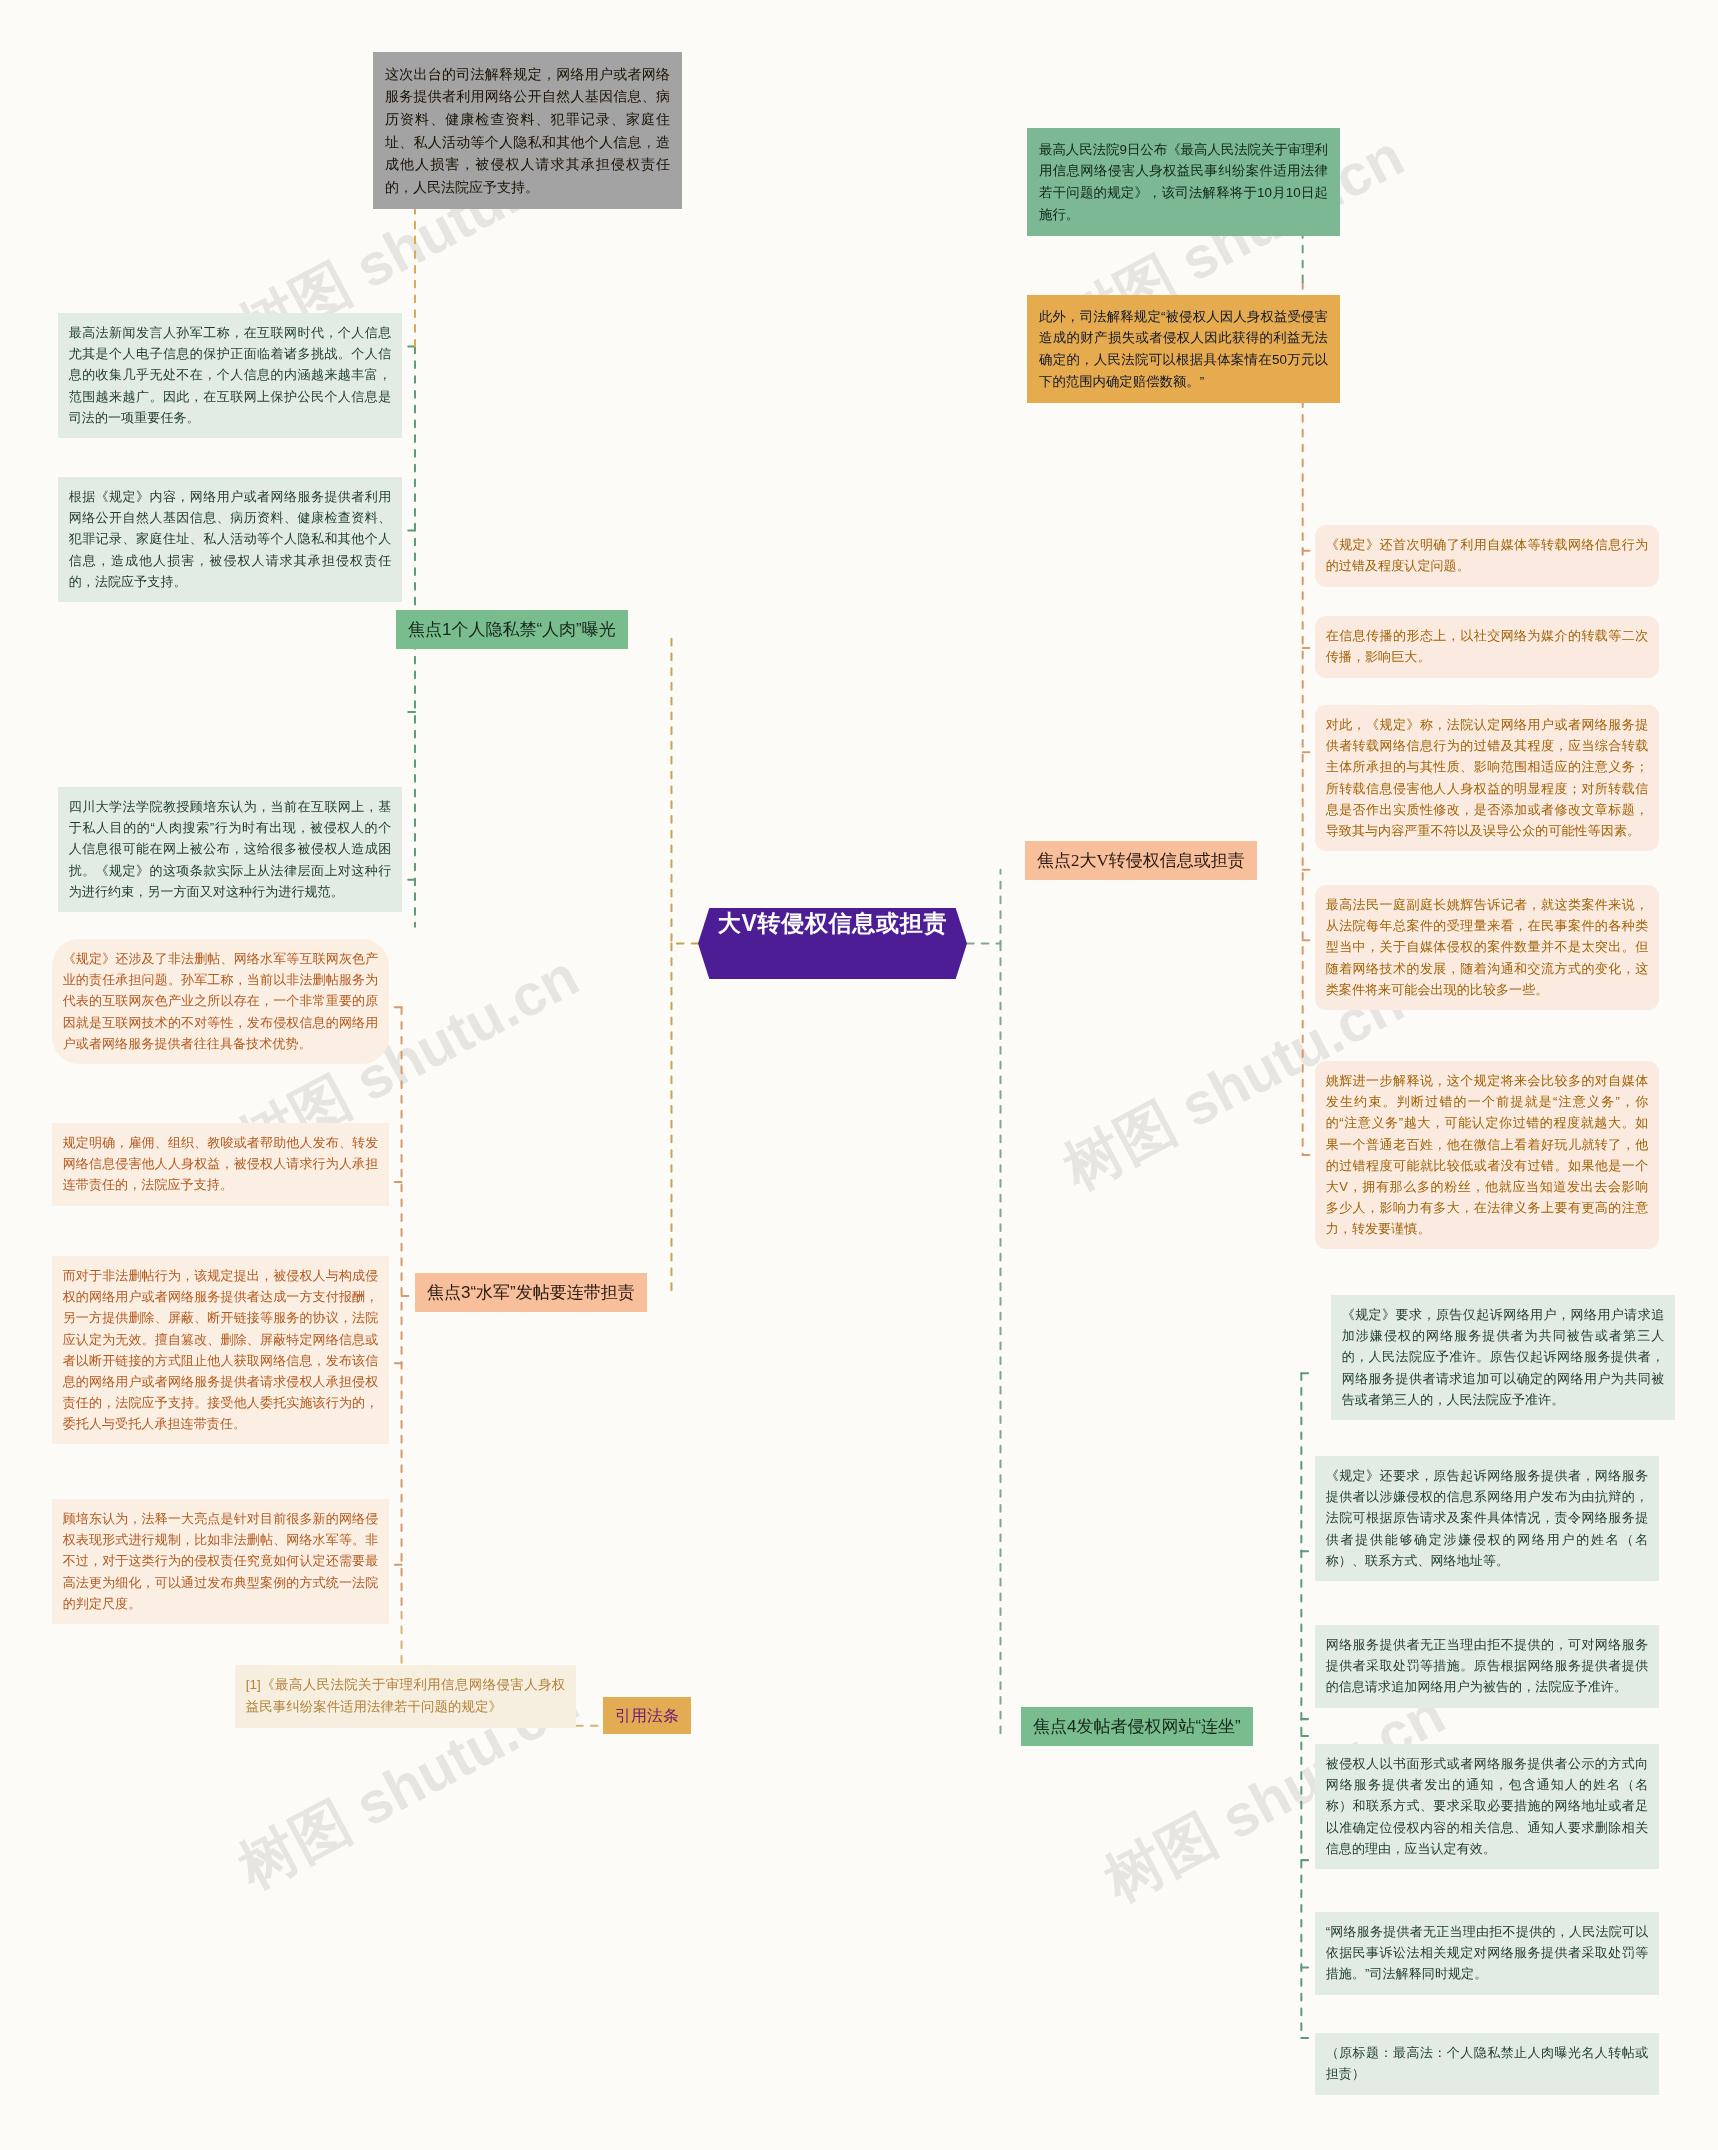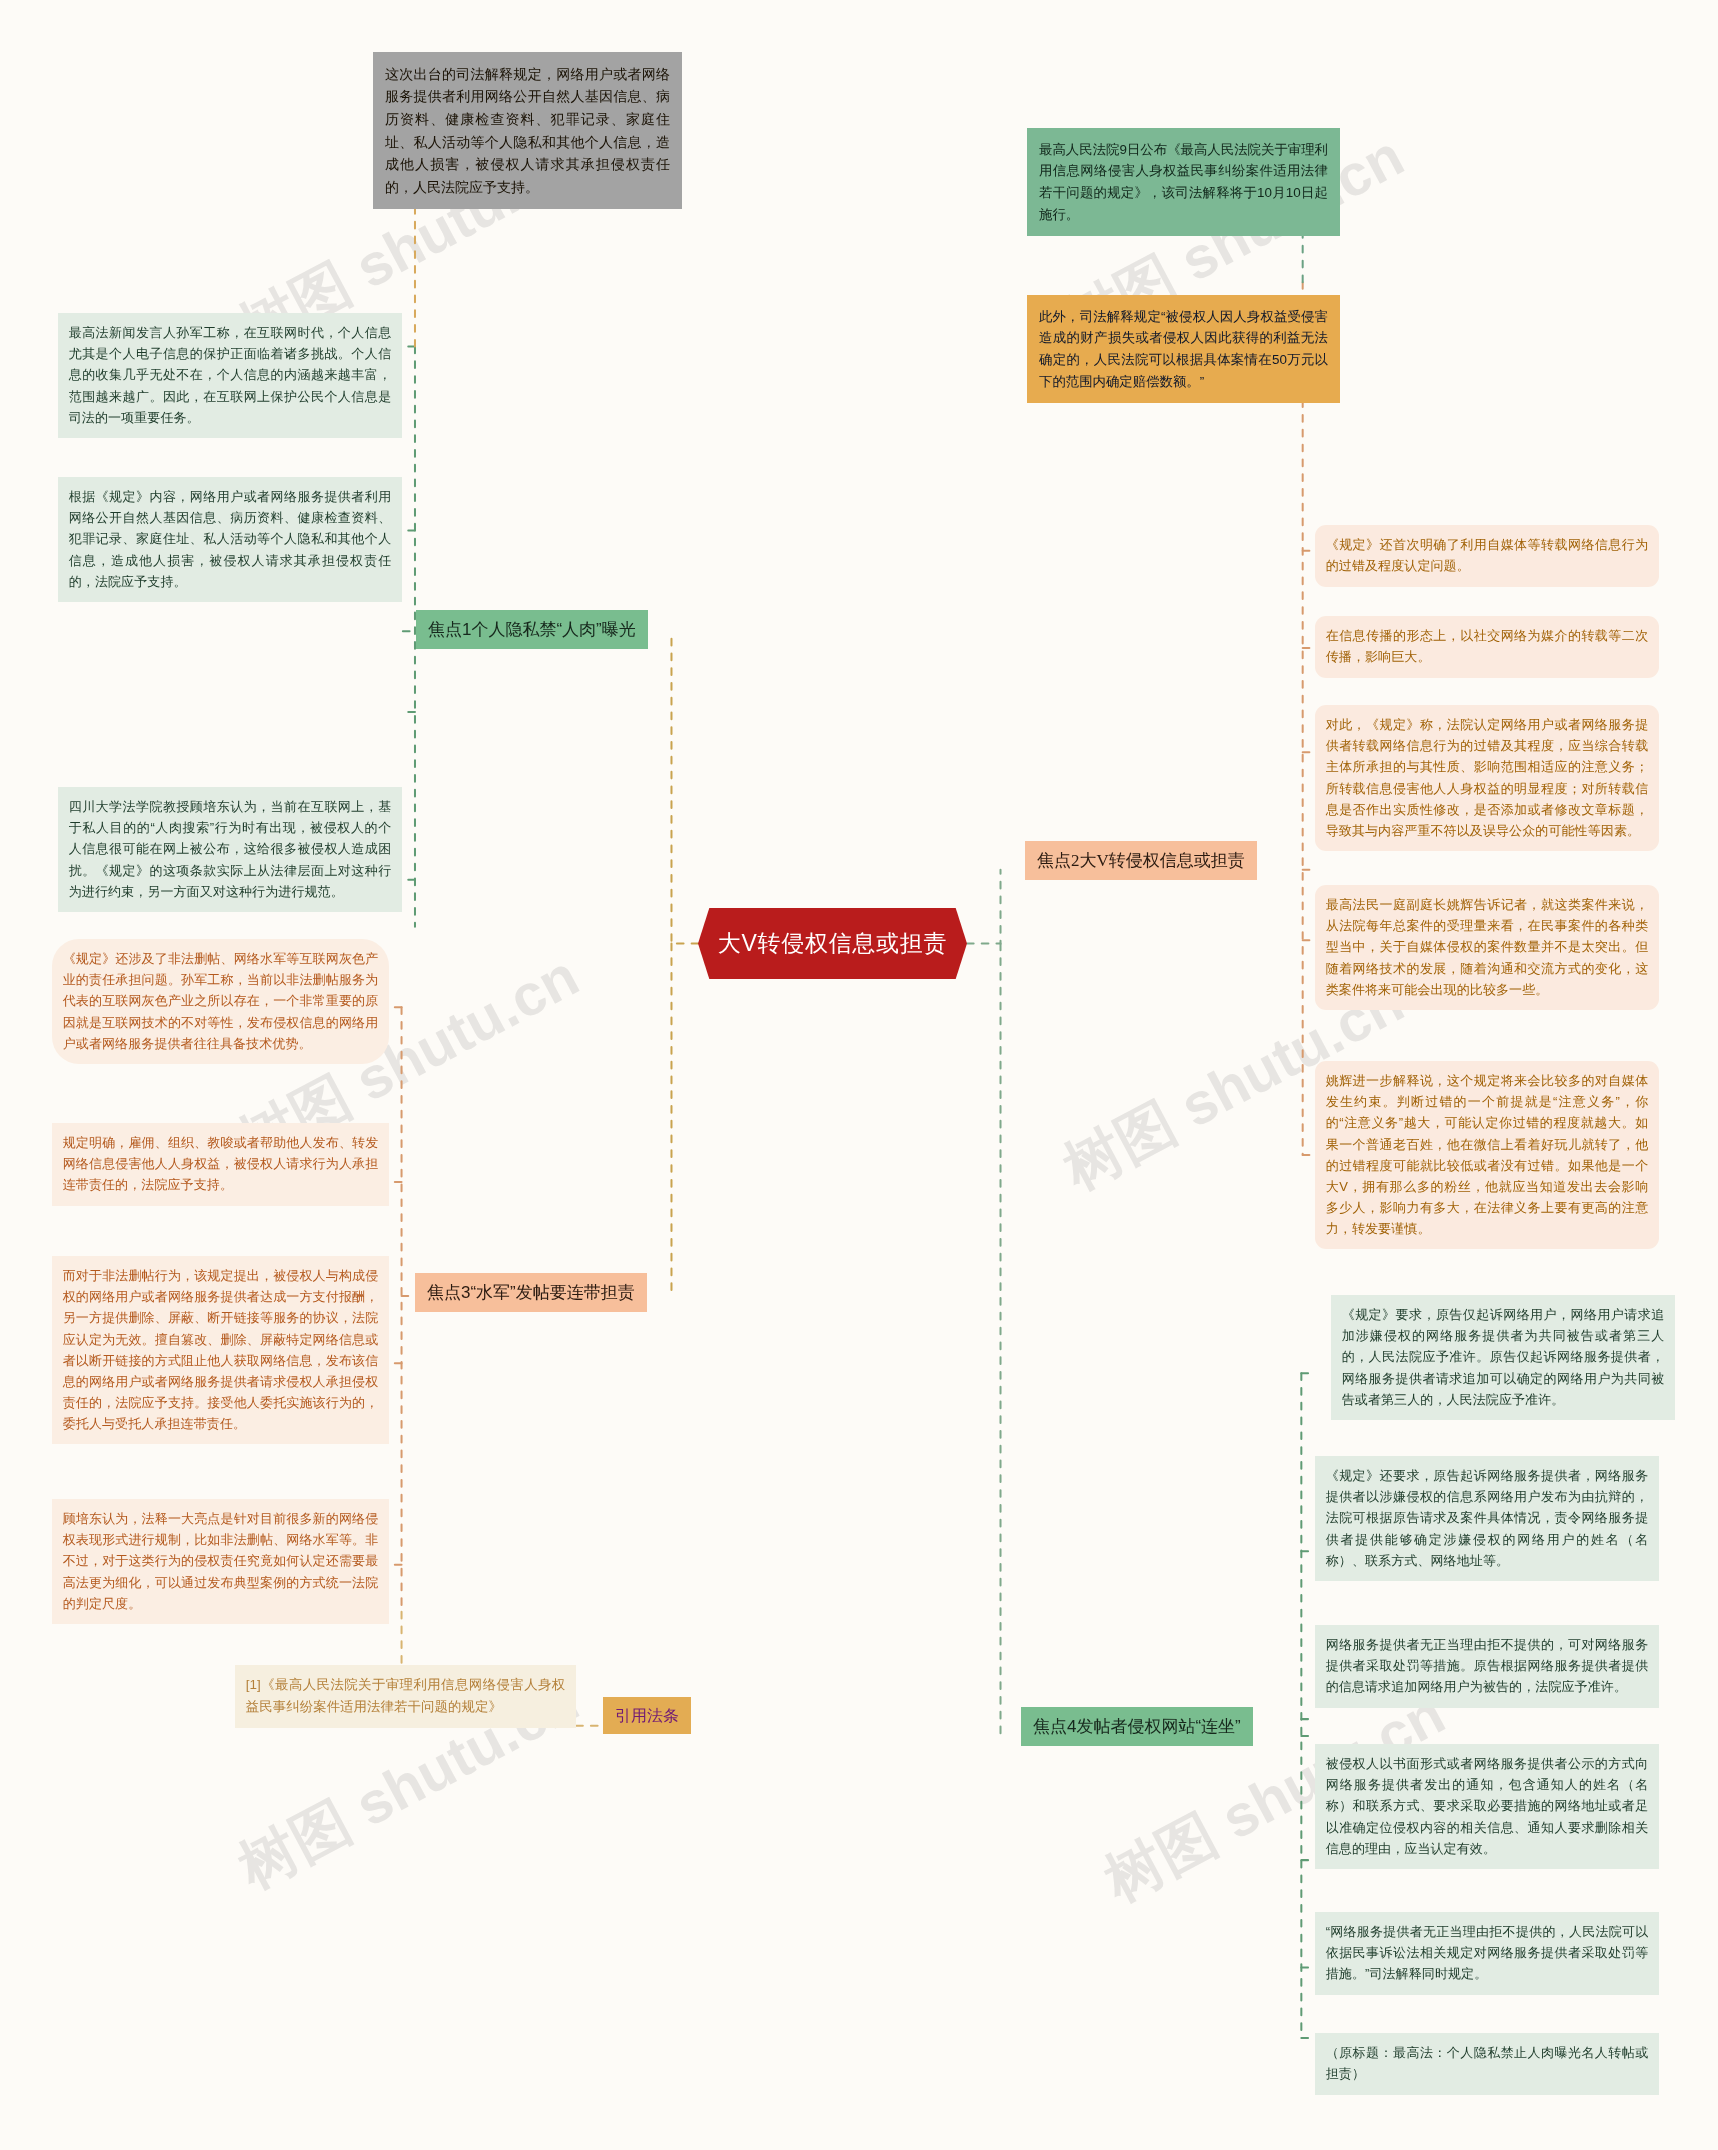--- a/index.html
+++ b/index.html
@@ -39,23 +39,23 @@
 
   .big-orange{background:#a3a3a3;color:#1a1205;font-size:14px;line-height:1.62;
     padding:10.7px 12px;text-align:justify;}
   .big-green{background:#7cb894;color:#10261a;font-size:13.4px;line-height:1.62;
     padding:10.7px 12px;text-align:justify;}
   .big-orange2{background:#e7ab4f;color:#0f172a;font-size:13.4px;line-height:1.62;
     padding:10.7px 12px;text-align:justify;}
 
   
   .topic{
-    position:absolute;background:#b91c1c;color:#ffffff;
-    font-size:23px;font-weight:400;letter-spacing:0.7px;
-    display:flex;align-items:center;justify-content:center;
+    position:absolute;background:#4c1d95;color:#ffffff;
+    font-size:23px;font-weight:700;letter-spacing:0.7px;
+    display:flex;align-items:flex-start;justify-content:center;
     -webkit-clip-path:polygon(4.2% 0,95.8% 0,100% 50%,95.8% 100%,4.2% 100%,0 50%);
     clip-path:polygon(4.2% 0,95.8% 0,100% 50%,95.8% 100%,4.2% 100%,0 50%);
   }
 </style>
 </head>
 <body>
 
 <div class="canvas">
 
   <div class="wm" style="left:222px;top:208px;">树图 shutu.cn</div>
@@ -116,21 +116,21 @@
   </svg>
 
   <div class="topic" style="left:698px;top:908px;width:269px;height:71px;">
     <span>大V转侵权信息或担责</span>
   </div>
 
   <div class="node big-orange" style="left:373px;top:52px;width:309px;">
     <span>这次出台的司法解释规定，网络用户或者网络服务提供者利用网络公开自然人基因信息、病历资料、健康检查资料、犯罪记录、家庭住址、私人活动等个人隐私和其他个人信息，造成他人损害，被侵权人请求其承担侵权责任的，人民法院应予支持。</span>
   </div>
 
-  <div class="node chip chip-green" style="left:416px;top:610px;">
+  <div class="node chip chip-green" style="left:396px;top:610px;">
     <span>焦点1个人隐私禁“人肉”曝光</span>
   </div>
 
   <div class="node para green-soft" style="left:58px;top:313px;width:344px;">
     <span>最高法新闻发言人孙军工称，在互联网时代，个人信息尤其是个人电子信息的保护正面临着诸多挑战。个人信息的收集几乎无处不在，个人信息的内涵越来越丰富，范围越来越广。因此，在互联网上保护公民个人信息是司法的一项重要任务。</span>
   </div>
   <div class="node para green-soft" style="left:58px;top:477px;width:344px;">
     <span>根据《规定》内容，网络用户或者网络服务提供者利用网络公开自然人基因信息、病历资料、健康检查资料、犯罪记录、家庭住址、私人活动等个人隐私和其他个人信息，造成他人损害，被侵权人请求其承担侵权责任的，法院应予支持。</span>
   </div>
   <div class="node para green-soft" style="left:58px;top:787px;width:344px;">

